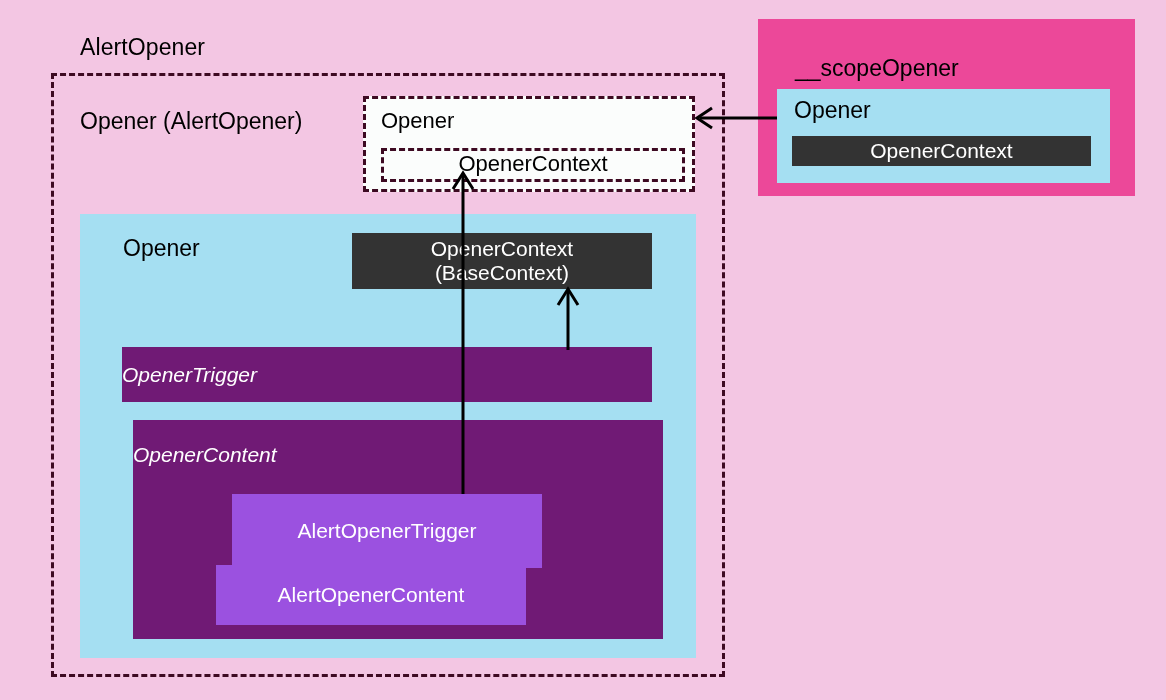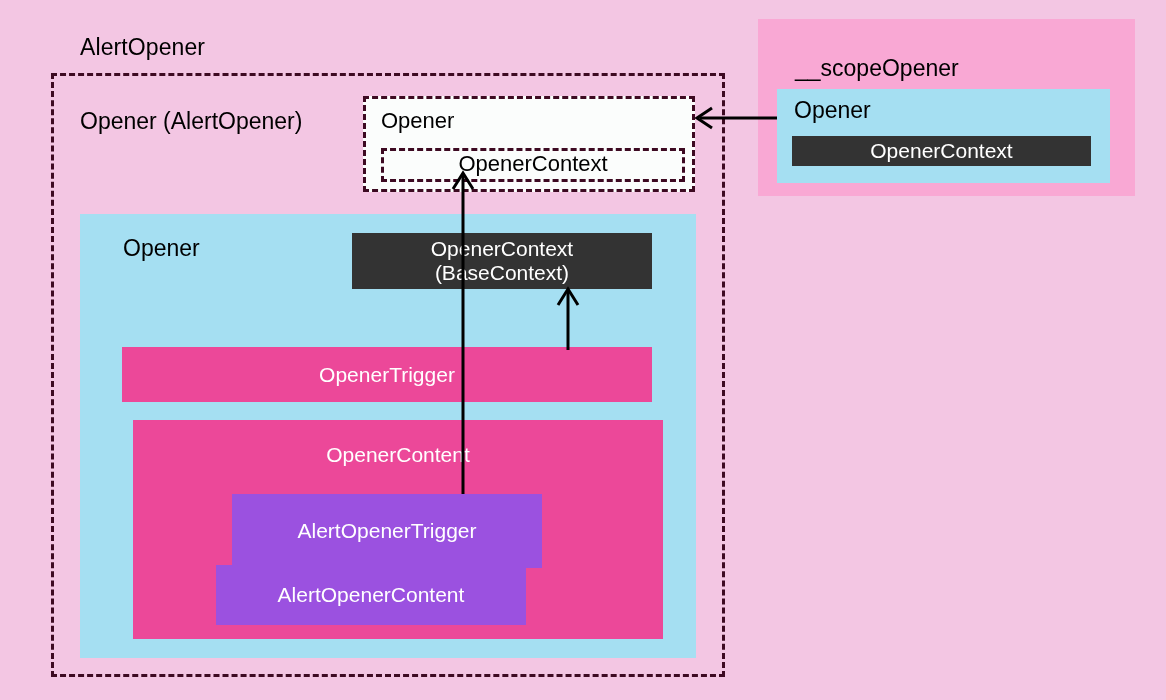--- a/index.html
+++ b/index.html
@@ -102,24 +102,24 @@
     justify-content: center;
     line-height: 1.12;
   }
   .dark-ctx span {
     font-size: 21px;
     white-space: nowrap;
   }
 
   
   .blue-box {
-    background: #ec4899;
-    color: #ffffff;
-    display: flex;
-    justify-content: center;
+    background: #701a75;
+    color: #ffffff;
+    display: flex;
+    font-style: italic;
   }
   .opener-trigger {
     left: 122px; top: 347px;
     width: 530px; height: 55px;
     align-items: center;
   }
   .opener-trigger .label { font-size: 21px; }
   .opener-content {
     left: 122px; top: 420px;
     width: 530px; height: 219px;
@@ -140,21 +140,21 @@
     justify-content: center;
     font-size: 21px;
   }
   .alert-trigger { left: 232px; top: 494px; width: 310px; height: 74px; }
   .alert-content { left: 216px; top: 565px; width: 310px; height: 60px; }
 
   
   .scope-box {
     left: 758px; top: 19px;
     width: 377px; height: 177px;
-    background: #f9a8d4;
+    background: #ec4899;
     text-decoration: underline;
   }
   .scope-title {
     position: absolute;
     left: 37px; top: 36px;
     font-size: 23px;
     color: #000;
     white-space: nowrap;
   }
   .scope-inner {

